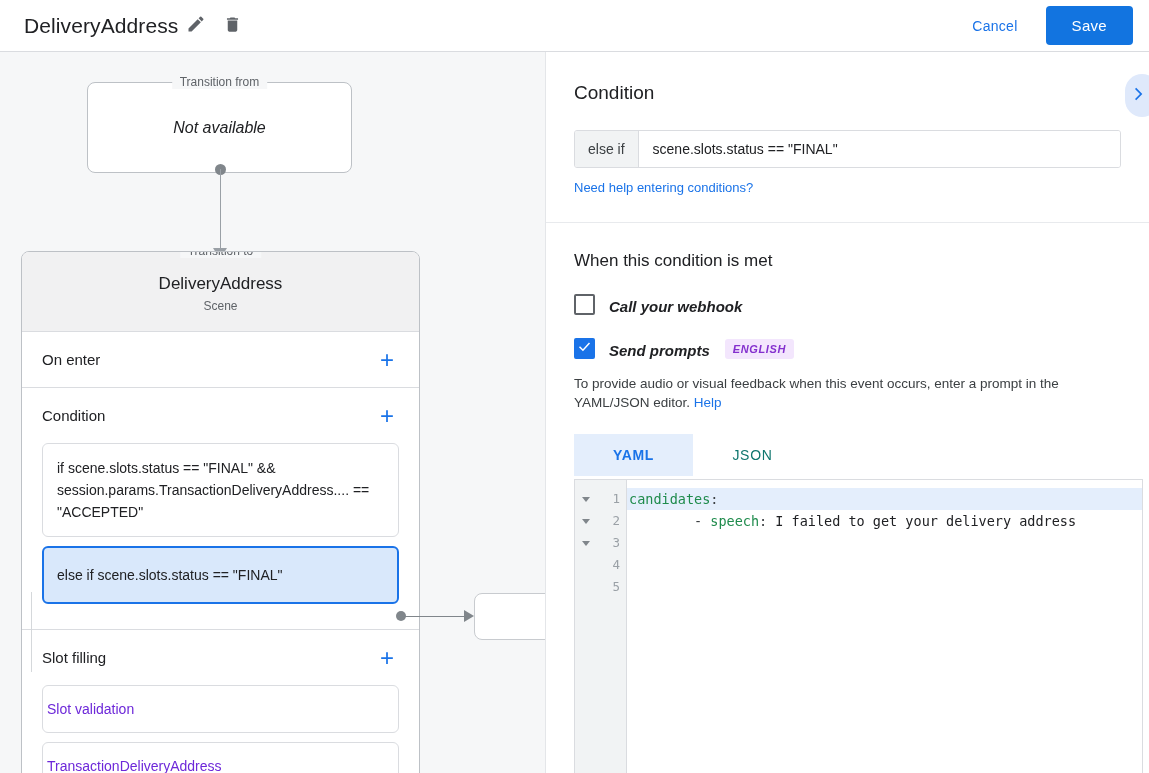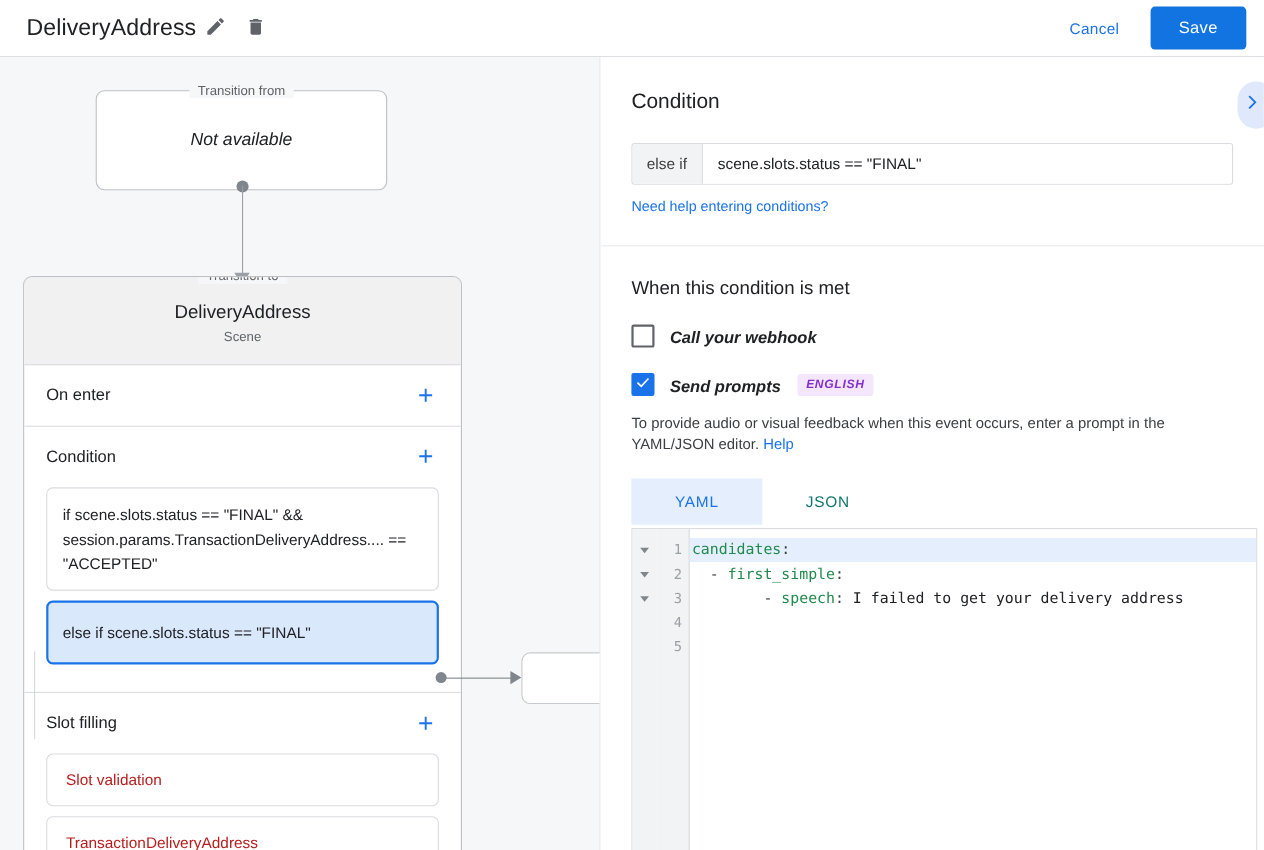--- a/index.html
+++ b/index.html
@@ -103,21 +103,21 @@
     border: 1px solid #dadce0; border-radius: 6px; background: #fff;
     padding: 13px 14px; margin-bottom: 9px; font-size: 14px;
     color: #202124; line-height: 22px; word-break: break-word;
   }
   .cond-box.selected {
     background: #d9e8fb; border: 2px solid #1a73e8; padding: 16px 13px;
   }
   .sec-body { padding-bottom: 16px; }
   .slot-box {
     border: 1px solid #dadce0; border-radius: 6px; background: #fff;
-    padding: 15px 17px; margin-bottom: 9px; font-size: 14px; color: #b91c1c;
+    padding: 15px 4px; margin-bottom: 9px; font-size: 14px; color: #6d28d9;
   }
 
   
   .edge-dot {
     position: absolute; left: 396px; top: 559px; width: 10px; height: 10px;
     border-radius: 50%; background: #80868b;
   }
   .edge-line {
     position: absolute; left: 405px; top: 563.5px; width: 62px; height: 1.5px;
     background: #80868b;
@@ -190,21 +190,21 @@
     margin-top: 15px; font-size: 13.5px; color: #3c4043; line-height: 19px;
     max-width: 552px;
   }
   .desc a { color: #1a73e8; text-decoration: none; cursor: pointer; }
 
   .tabs { display: flex; margin-top: 22px; }
   .tab {
     min-width: 119px; text-align: center; padding: 13px 10px;
     font-size: 14px; letter-spacing: 0.7px; color: #0f766e; cursor: pointer;
   }
-  .tab.active { background: #e4eefc; color: #1a73e8; font-weight: normal; }
+  .tab.active { background: #e4eefc; color: #1a73e8; font-weight: bold; }
 
   .editor {
     margin-top: 3px; margin-left: 0; border: 1px solid #dadce0;
     display: flex; height: 300px; background: #fff; overflow: hidden;
     width: 569px;
   }
   .gutter-fold {
     width: 22px; background: #f1f3f4; padding-top: 8px;
   }
   .fold-cell {
@@ -381,20 +381,19 @@
         </div>
         <div class="gutter-num">
           <div class="num-cell">1</div>
           <div class="num-cell">2</div>
           <div class="num-cell">3</div>
           <div class="num-cell">4</div>
           <div class="num-cell">5</div>
         </div>
         <div class="code">
           <div class="code-line hl"><span class="tok-punct"></span><span class="tok-key">candidates</span><span class="tok-punct">:</span><span class="tok-val"></span></div>
-          <div class="code-line"><span class="tok-punct">  - </span><span class="tok-key">first_simple</span><span class="tok-punct">:</span><span class="tok-val"></span></div>
           <div class="code-line"><span class="tok-punct">        - </span><span class="tok-key">speech</span><span class="tok-punct">:</span><span class="tok-val"> I failed to get your delivery address</span></div>
           <div class="code-line"><span class="tok-val"></span></div>
         </div>
       </div>
     </div>
   </div>
 </div>
 
 </body></html>

